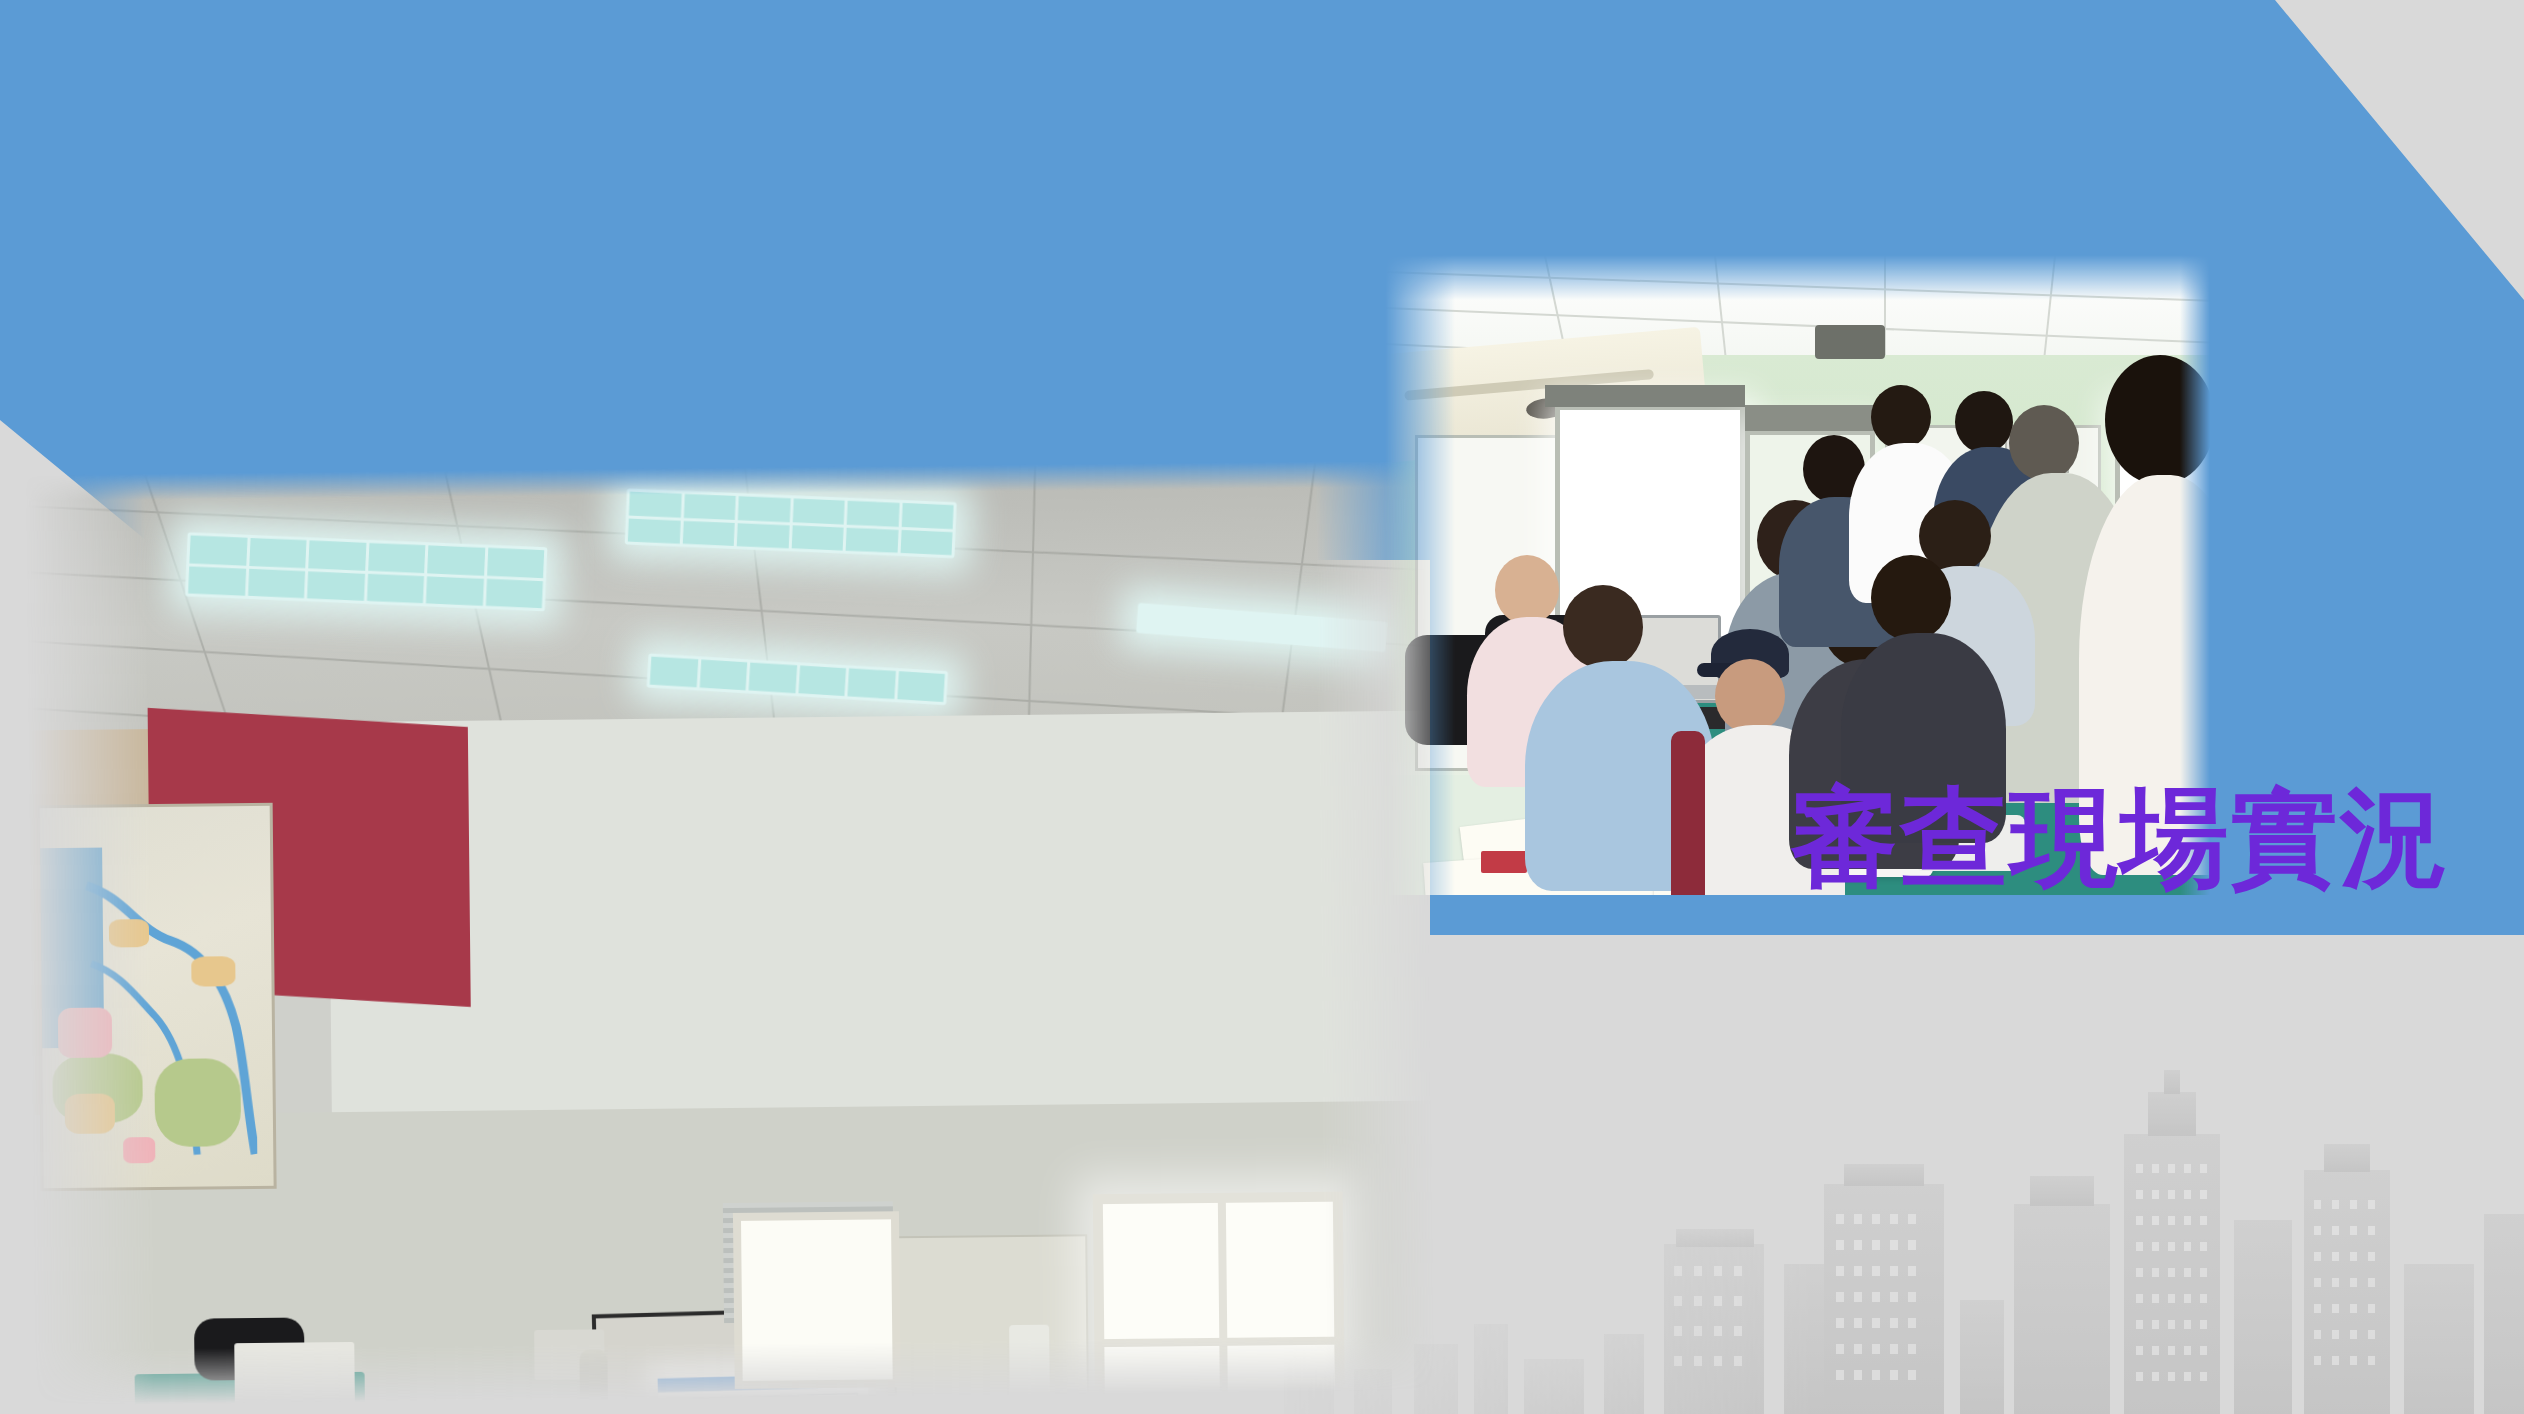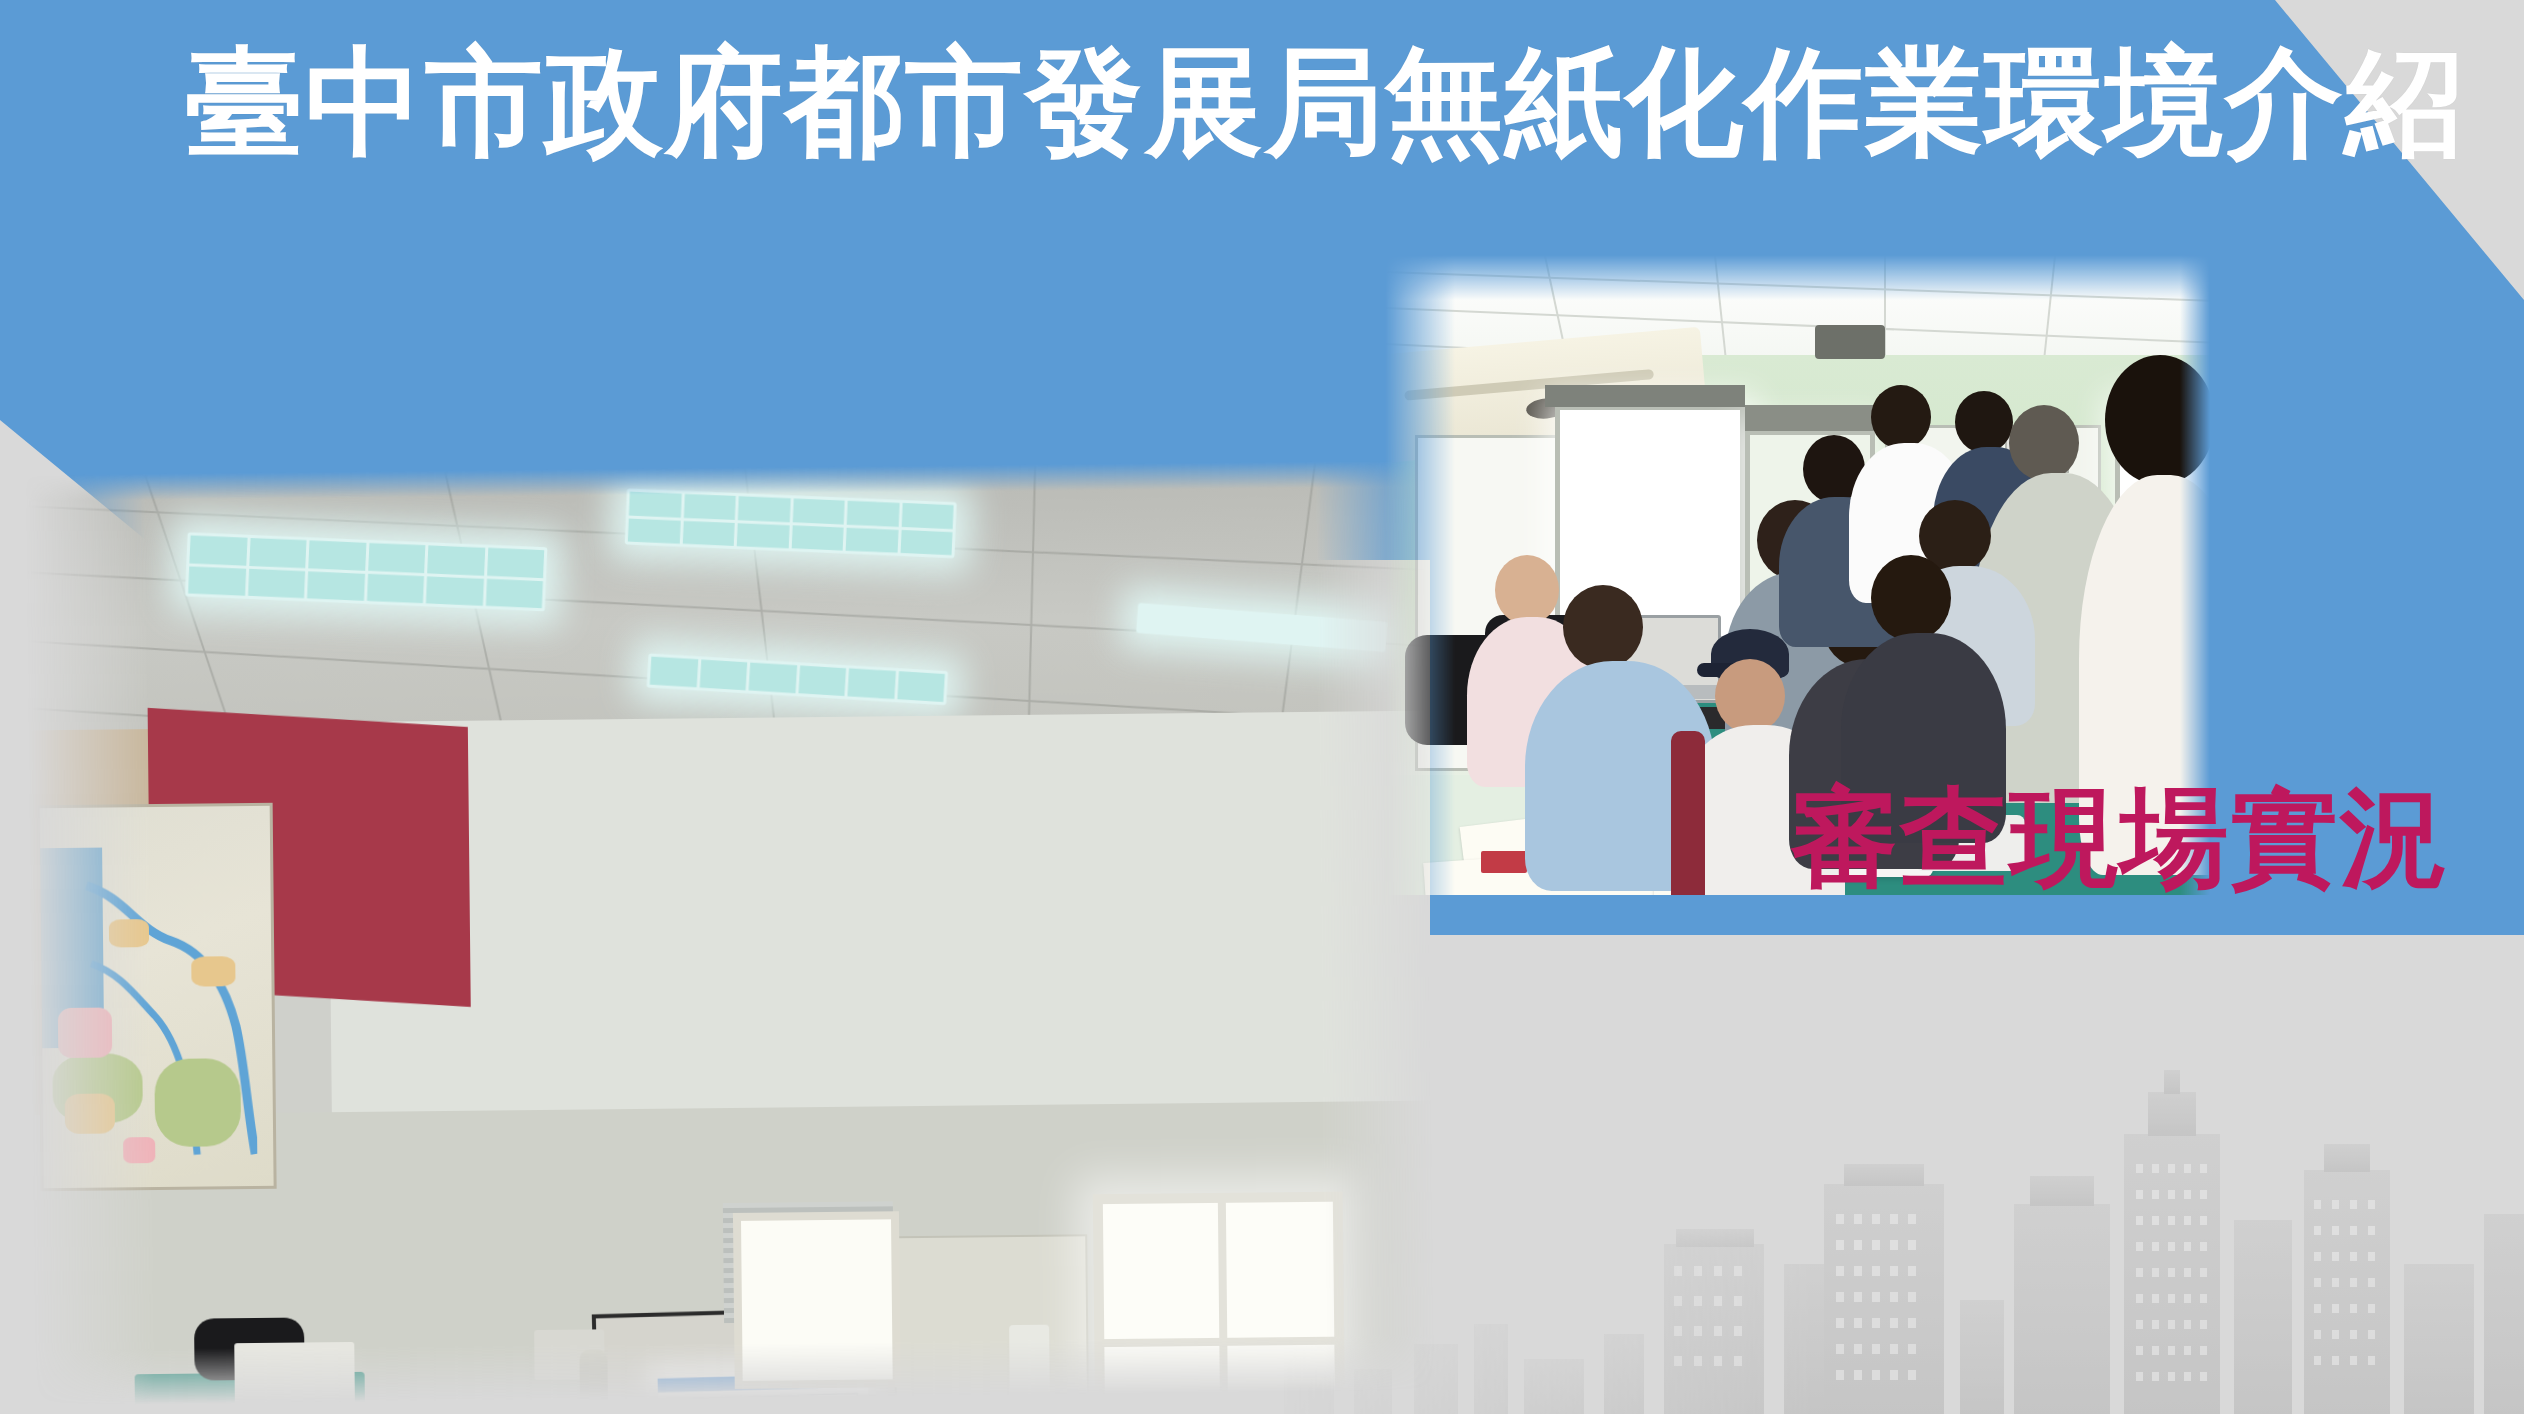--- a/index.html
+++ b/index.html
@@ -158,21 +158,21 @@
   
   .title{
     position:absolute;left:185px;top:24px;
     font-size:118px;font-weight:700;color:#ffffff;
     letter-spacing:2px;white-space:nowrap;
     text-shadow:0 0 1px rgba(0,0,0,.12);
     font-family:"DejaVu Sans","Liberation Sans",sans-serif;
   }
   .caption{
     position:absolute;left:1790px;top:766px;
-    font-size:108px;font-weight:700;color:#be185d;
+    font-size:108px;font-weight:700;color:#6d28d9;
     letter-spacing:2px;white-space:nowrap;
     font-family:"DejaVu Sans","Liberation Sans",sans-serif;
   }
 </style>
 </head>
 <body>
 
 <div class="slide">
 
   <div class="bg-base"></div>
@@ -620,16 +620,15 @@
         <div class="head" style="left:14px;top:0;width:72px;height:72px;background:#2b1f16"></div>
         <div class="body" style="left:-10px;top:66px;width:140px;height:160px;background:#cdd6dd"></div>
       </div>
       <div class="person" style="left:470px;top:300px;">
         <div class="head" style="left:16px;top:0;width:80px;height:86px;background:#25190f"></div>
         <div class="body" style="left:-14px;top:78px;width:165px;height:210px;background:#3a3b44"></div>
       </div>
     </div>
   </div>
 
-  <div class="title">臺中市政府都市發展局無紙化作業環境介紹</div>
   <div class="caption">審查現場實況</div>
 
 </div>
 
 </body></html>

